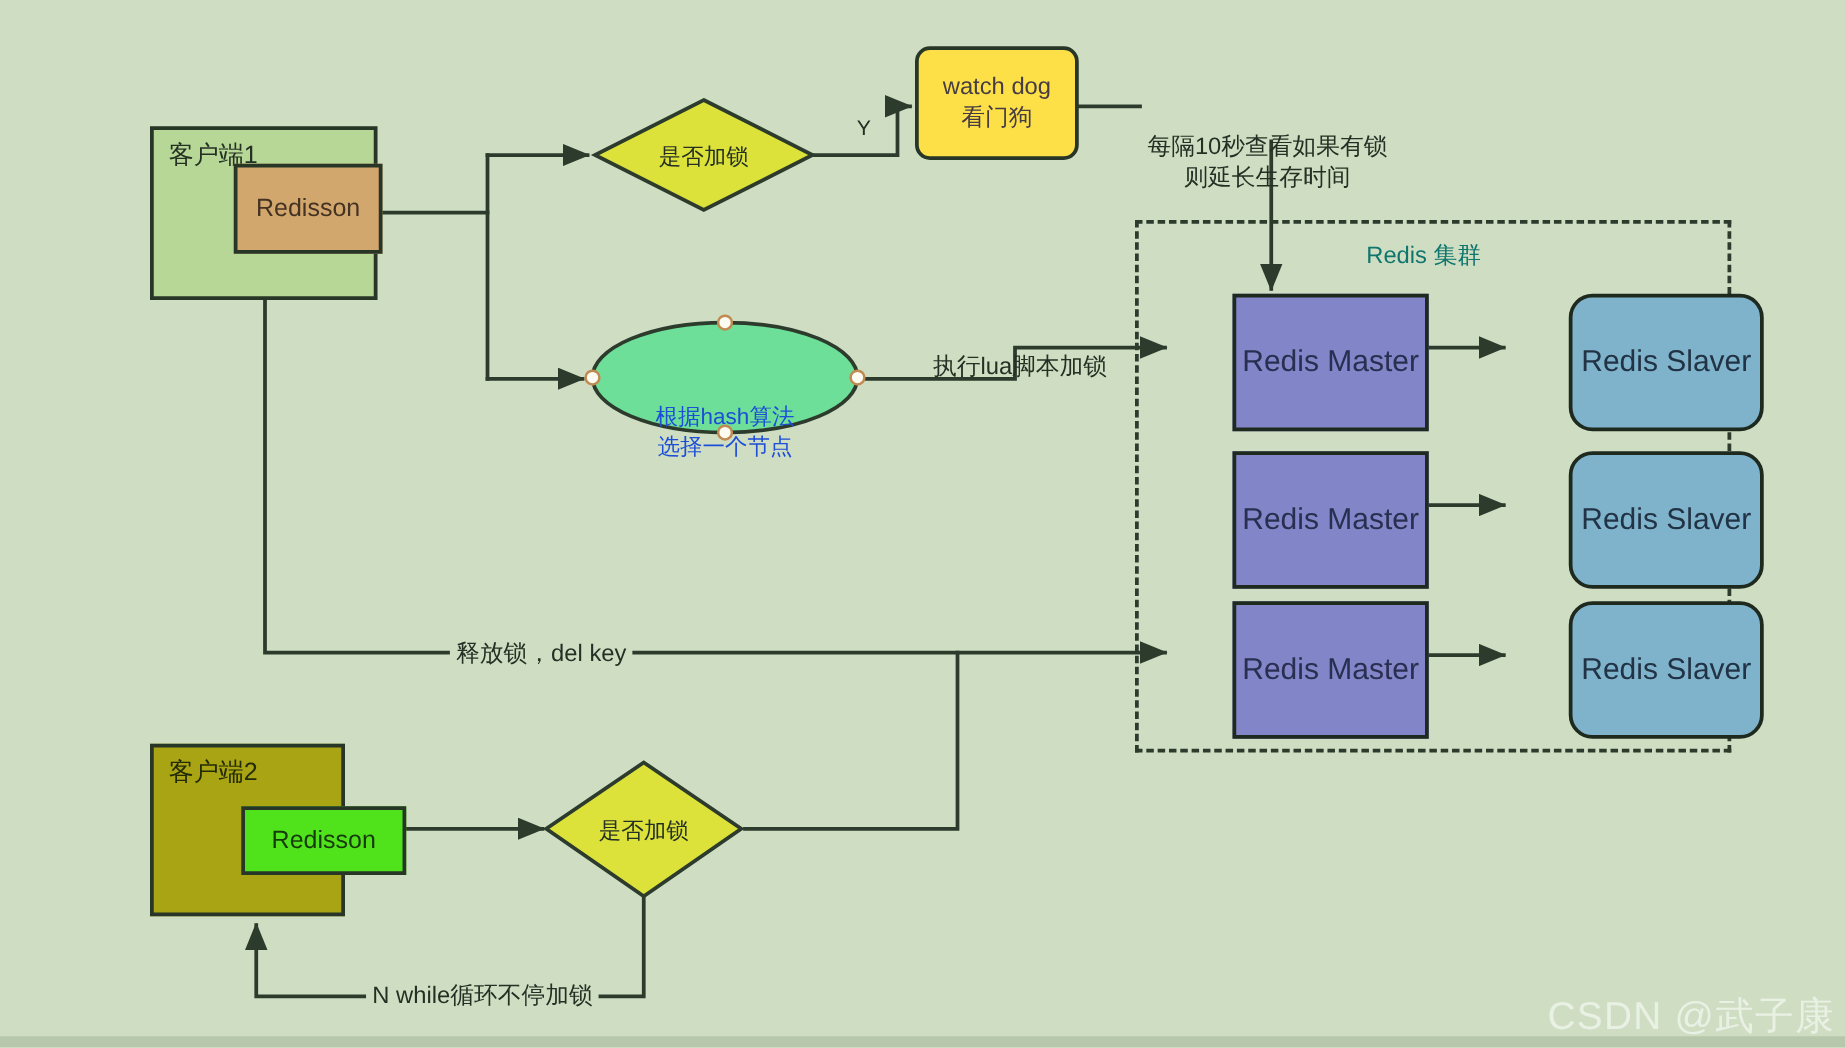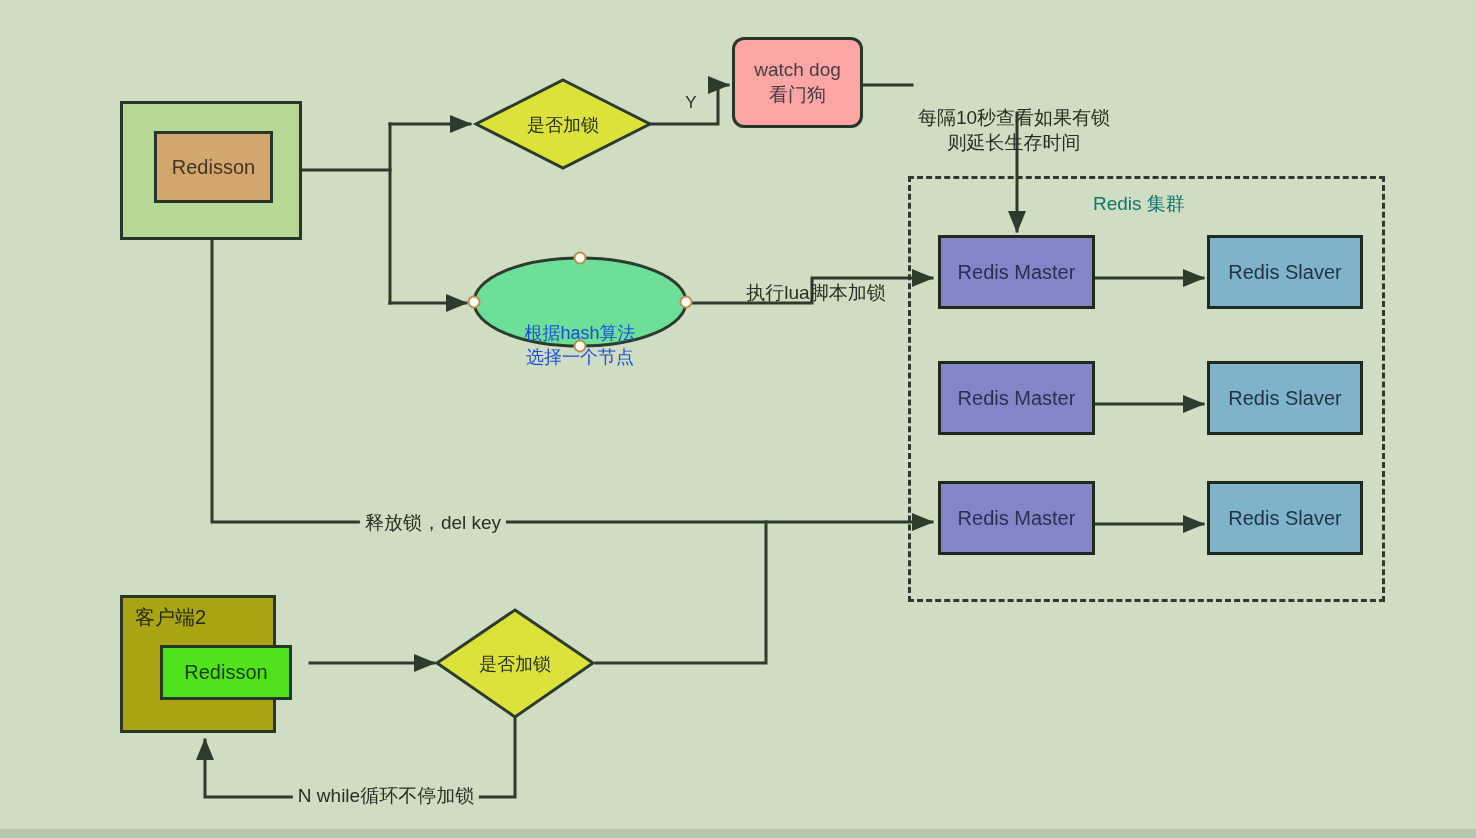--- a/index.html
+++ b/index.html
@@ -11,38 +11,38 @@
   }
   .wires { position:absolute; left:0; top:0; z-index:1; }
   .diamond { fill:#dce23a; stroke:#2c3b2c; stroke-width:3; }
   .oval    { fill:#6ddf99; stroke:#2c3b2c; stroke-width:3; }
   .wire    { fill:none; stroke:#2c3b2c; stroke-width:3; stroke-linecap:square; }
   .handle  { fill:#fdfcf2; stroke:#c08a52; stroke-width:2; }
 
   .node { position:absolute; box-sizing:border-box; border:3px solid #273627; z-index:2; }
   .node-title { font-size:20px; padding:6px 0 0 12px; }
   .inner-box { position:absolute; box-sizing:border-box; border:3px solid #273627;
-               display:flex; align-items:center; justify-content:center; font-size:20px; }
+               display:flex; align-items:center; justify-content:center; font-size:20px;margin-left:33px; }
 
   .client1 { left:120px; top:101px; width:182px; height:139px; background:#b6d795; }
   .client1 .inner-box { left:31px; top:27px; width:119px; height:72px; background:#d2a76e; color:#443322; }
 
   .client2 { left:120px; top:595px; width:156px; height:138px; background:#a8a413; color:#232a06; }
   .client2 .inner-box { left:37px; top:47px; width:132px; height:55px; background:#50e31c; color:#173a0b; }
 
-  .watchdog { left:732px; top:37px; width:131px; height:91px; background:#fca5a5;
+  .watchdog { left:732px; top:37px; width:131px; height:91px; background:#fde047;
               border-radius:12px; display:flex; flex-direction:column; align-items:center;
               justify-content:center; font-size:19px; color:#463c44; line-height:1.3; }
 
   .cluster { left:908px; top:176px; width:477px; height:426px; border:3px dashed #2c3b2c; background:transparent; }
   .cluster-title { position:absolute; left:182px; top:12px; font-size:19px; color:#0f766e; }
-  .redis-box { position:absolute; width:157px; height:74px; box-sizing:border-box;
-               border:3px solid #1f2a1f; display:flex; align-items:center; justify-content:center; font-size:20px; }
+  .redis-box { position:absolute; width:157px; height:110px; box-sizing:border-box;
+               border:3px solid #1f2a1f; display:flex; align-items:center; justify-content:center; font-size:24px;margin-left:48px; }
   .master { left:27px;  background:#8286c8; color:#292f50; }
-  .slave  { left:296px; width:156px; background:#7fb3cc; color:#213344; }
+  .slave  { left:296px; width:156px; background:#7fb3cc; color:#213344;border-radius:19px; }
   .row0 { top:56px; }  .row1 { top:182px; }  .row2 { top:302px; }
 
   .lbl { position:absolute; z-index:4; transform:translate(-50%,-50%);
          font-size:19px; white-space:nowrap; color:#243024; }
   .lbl.masked { background:#cfdec3; padding:0 5px; }
   .lbl.center2 { text-align:center; line-height:1.32;margin-top:44px; }
   .lbl-y { font-size:17px; }
   .dlabel { font-size:18px; }
   .olabel { font-size:18px; color:#1d4ed8; }
 
@@ -96,20 +96,21 @@
 
     <polyline class="wire" points="515,717 515,797 205,797 205,740" marker-end="url(#arr)"></polyline>
 
     <circle class="handle" cx="580" cy="258" r="5.5"></circle>
     <circle class="handle" cx="580" cy="346" r="5.5"></circle>
     <circle class="handle" cx="474" cy="302" r="5.5"></circle>
     <circle class="handle" cx="686" cy="302" r="5.5"></circle>
   </svg>
 
   <div class="node client1">
+    <div class="node-title">客户端1</div>
     <div class="inner-box">Redisson</div>
   </div>
 
   <div class="node client2">
     <div class="node-title">客户端2</div>
     <div class="inner-box">Redisson</div>
   </div>
 
   <div class="node watchdog">
     <div>watch dog</div>
@@ -138,14 +139,15 @@
 
   <div class="lbl lbl-y" style="left:691px; top:103px;">Y</div>
   <div class="lbl center2" style="left:1014px; top:86px;">
     <div>每隔10秒查看如果有锁</div>
     <div>则延长生存时间</div>
   </div>
   <div class="lbl" style="left:816px; top:293px;">执行lua脚本加锁</div>
   <div class="lbl masked" style="left:433px; top:523px;text-align:center;">释放锁，del key</div>
   <div class="lbl masked" style="left:368px; top:796px;margin-left:18px;">N while循环不停加锁</div>
 
+  <div class="wm-secondary">CSDN @武子康</div>
 
 </div>
 
 </body></html>

